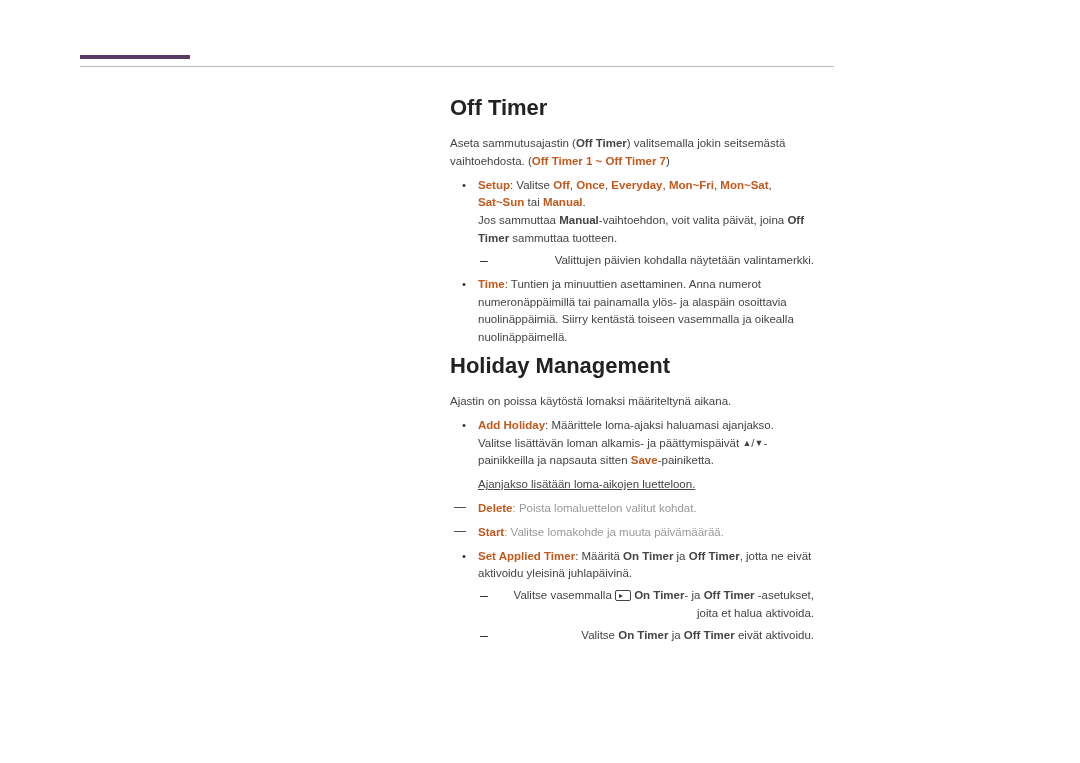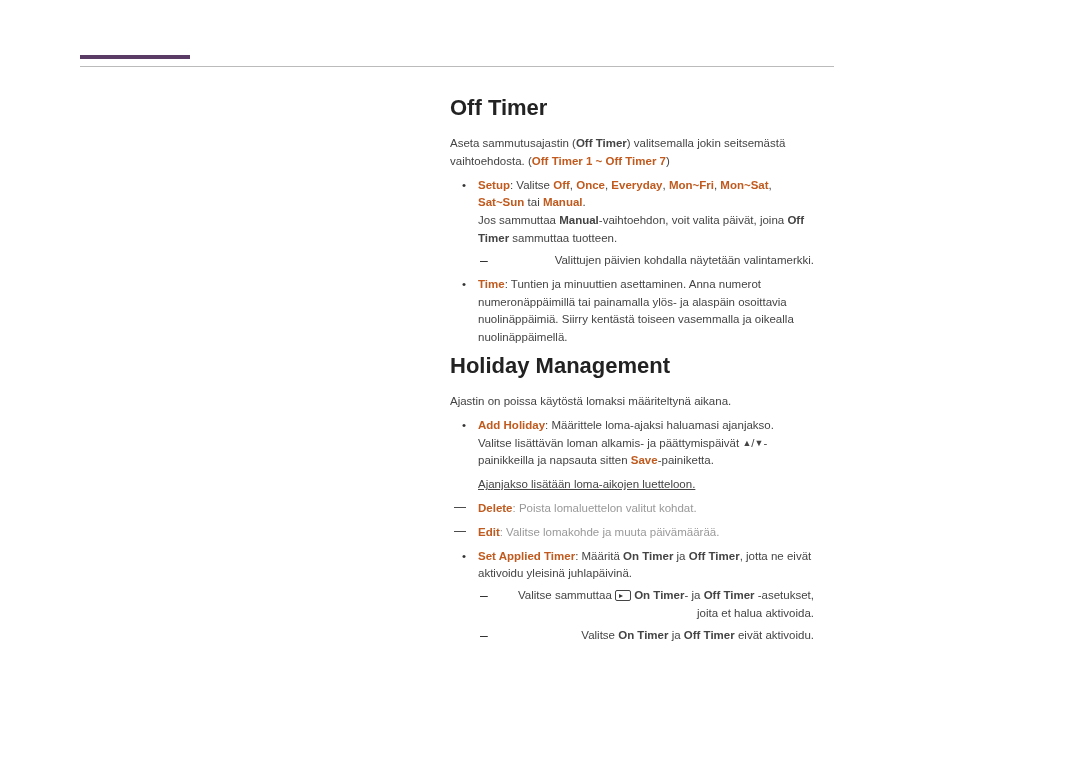--- a/index.html
+++ b/index.html
@@ -70,29 +70,29 @@
         <li style="list-style:none">
           <ul class="dashes">
           </ul>
         </li>
       </ul>
 
       <style>.bullets > li[style]::before{content:none}</style>
 
       <ul class="dashes-out">
         <li><span class="hl">Delete</span><span class="grey">: Poista lomaluettelon valitut kohdat.</span></li>
-        <li><span class="hl">Edit</span><span class="grey">: Valitse lomakohde ja muuta päivämäärää.</span></li>
+        <li><span class="hl">Start</span><span class="grey">: Valitse lomakohde ja muuta päivämäärää.</span></li>
       </ul>
 
       <ul class="bullets">
         <li>
           <span class="hl">Set Applied Timer</span><span>: Määritä </span><span class="bold">On Timer</span><span> ja </span><span class="bold">Off Timer</span><span>, jotta ne eivät aktivoidu yleisinä juhlapäivinä.</span>
           <ul class="dashes">
             <li>
-              <span>Valitse sammuttaa </span><span class="icon-box"></span> <span class="bold">On Timer</span><span>- ja </span><span class="bold">Off Timer</span><span> -asetukset, joita et halua aktivoida.</span>
+              <span>Valitse vasemmalla </span><span class="icon-box"></span> <span class="bold">On Timer</span><span>- ja </span><span class="bold">Off Timer</span><span> -asetukset, joita et halua aktivoida.</span>
             </li>
             <li>
               <span>Valitse </span><span class="bold">On Timer</span><span> ja </span><span class="bold">Off Timer</span><span> eivät aktivoidu.</span>
             </li>
           </ul>
         </li>
       </ul>
     </div>
 
   </div>

